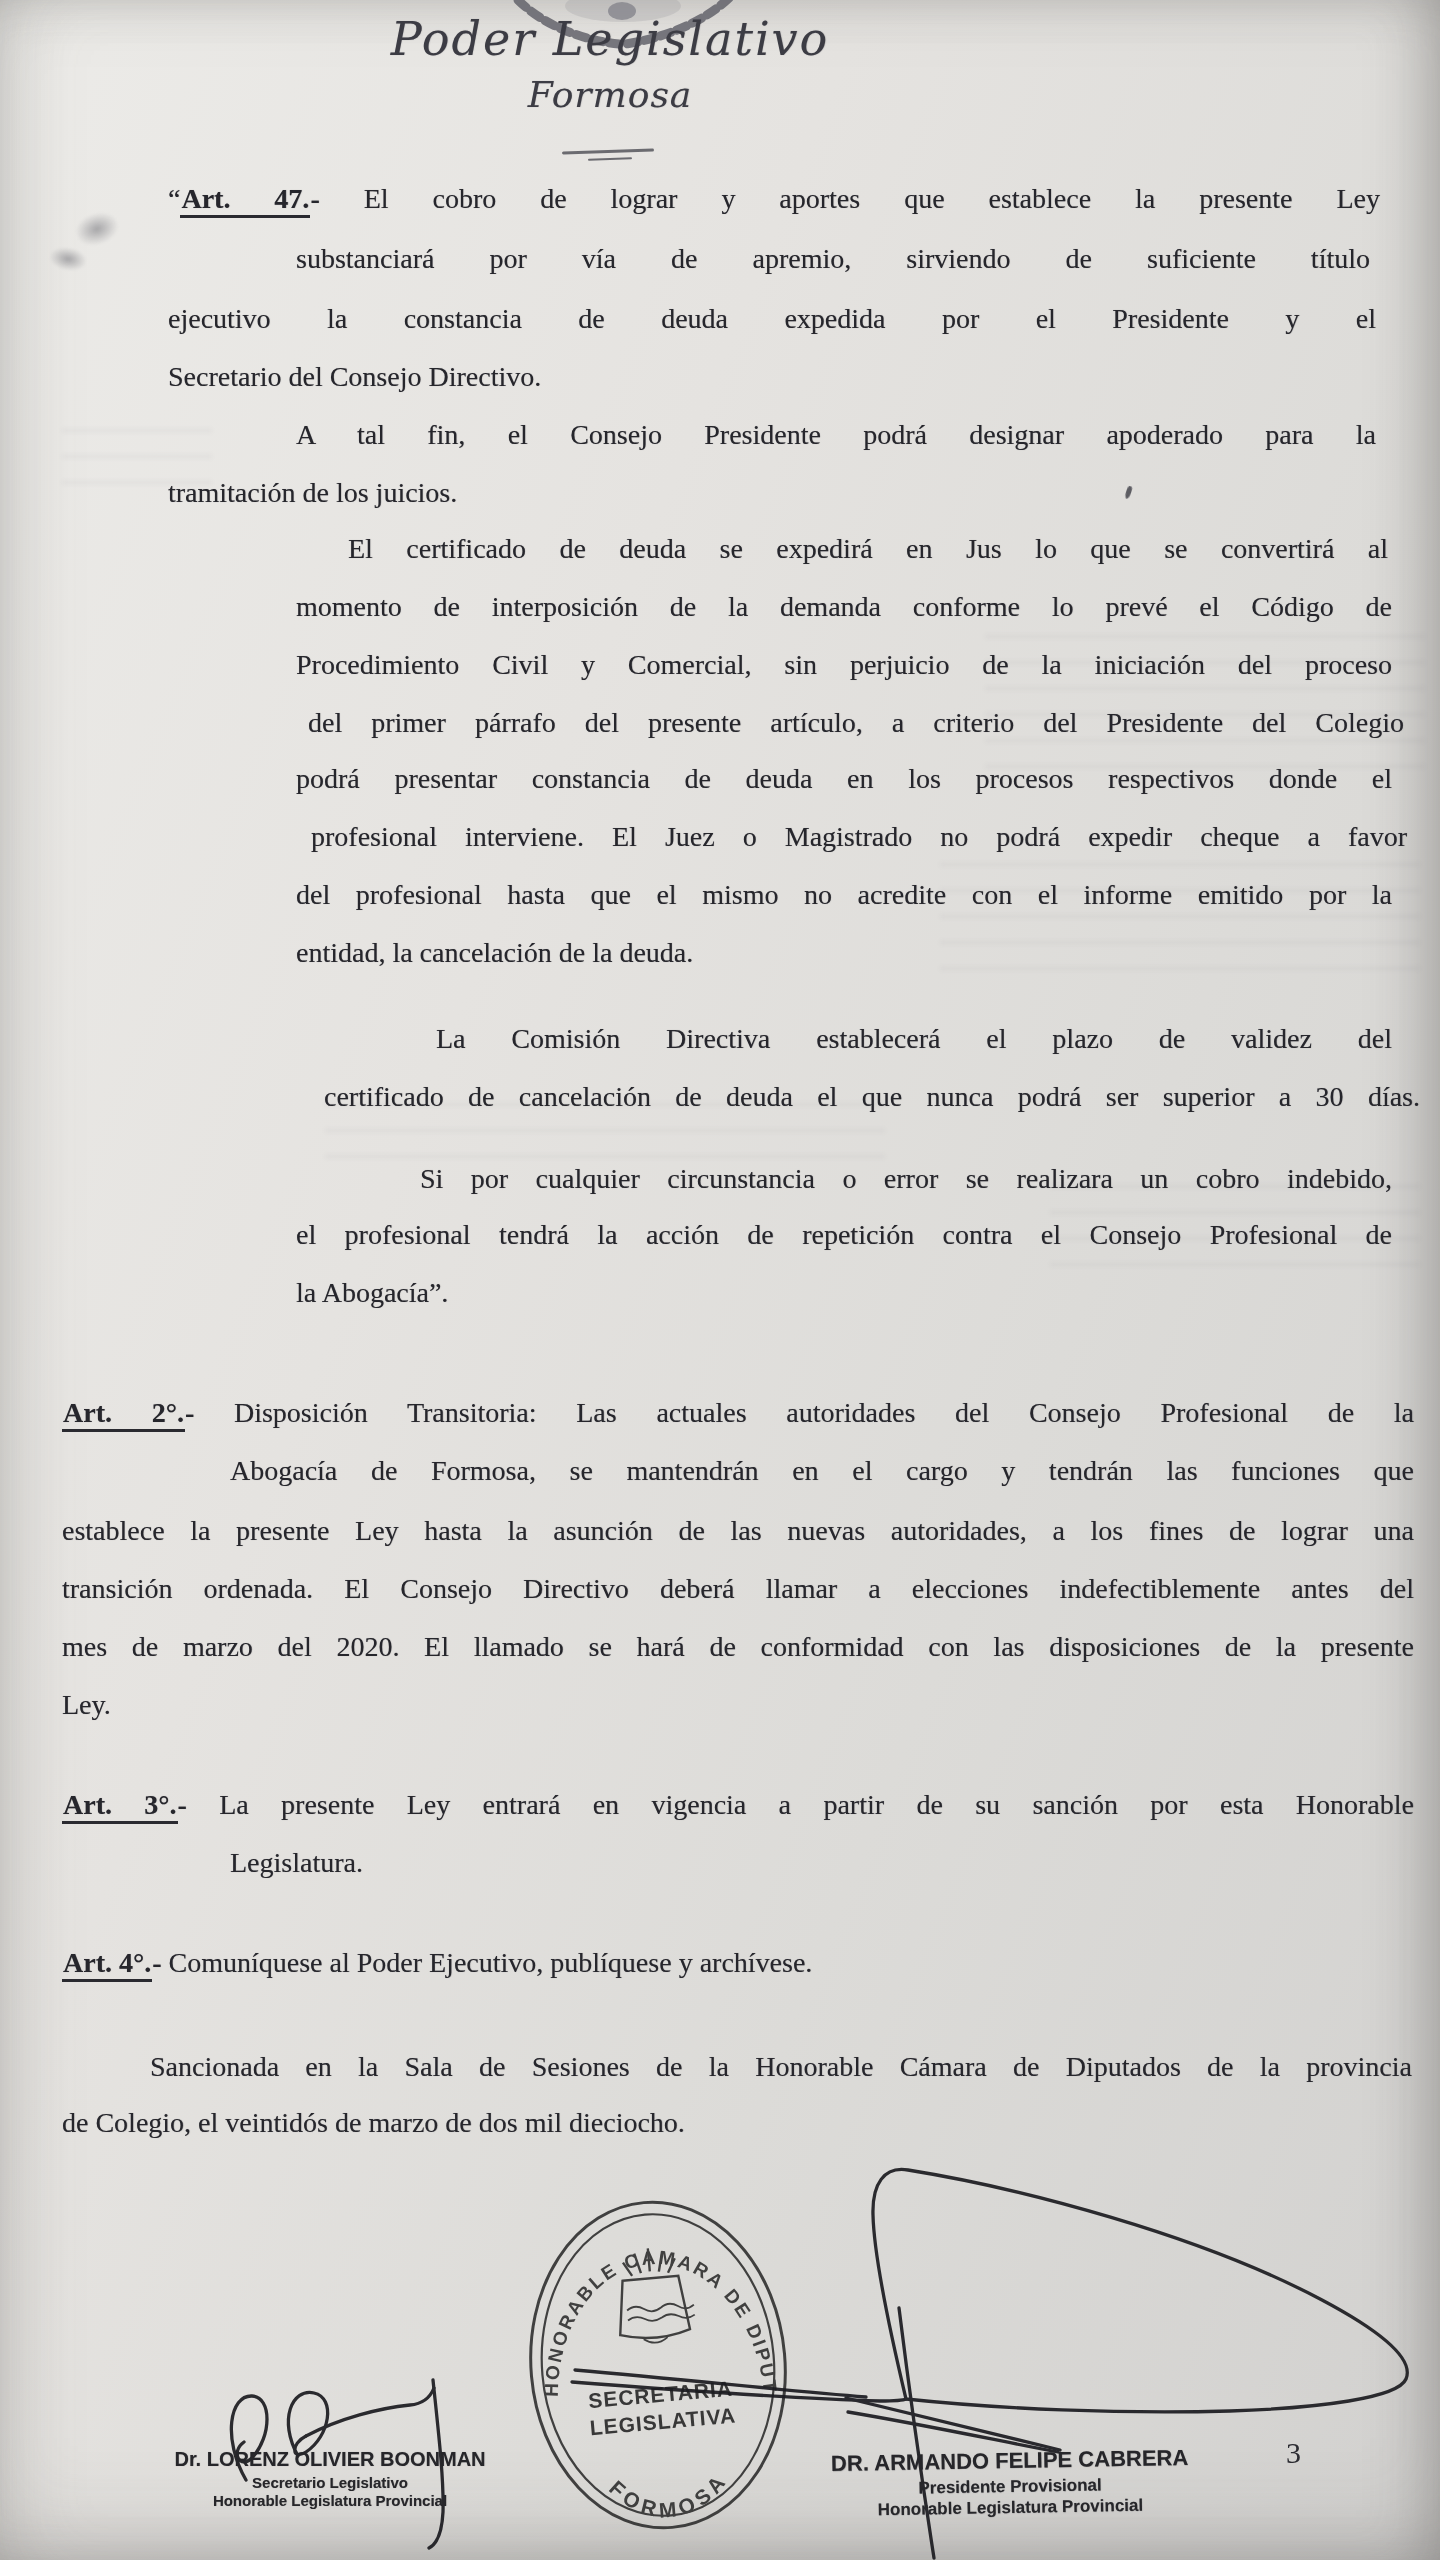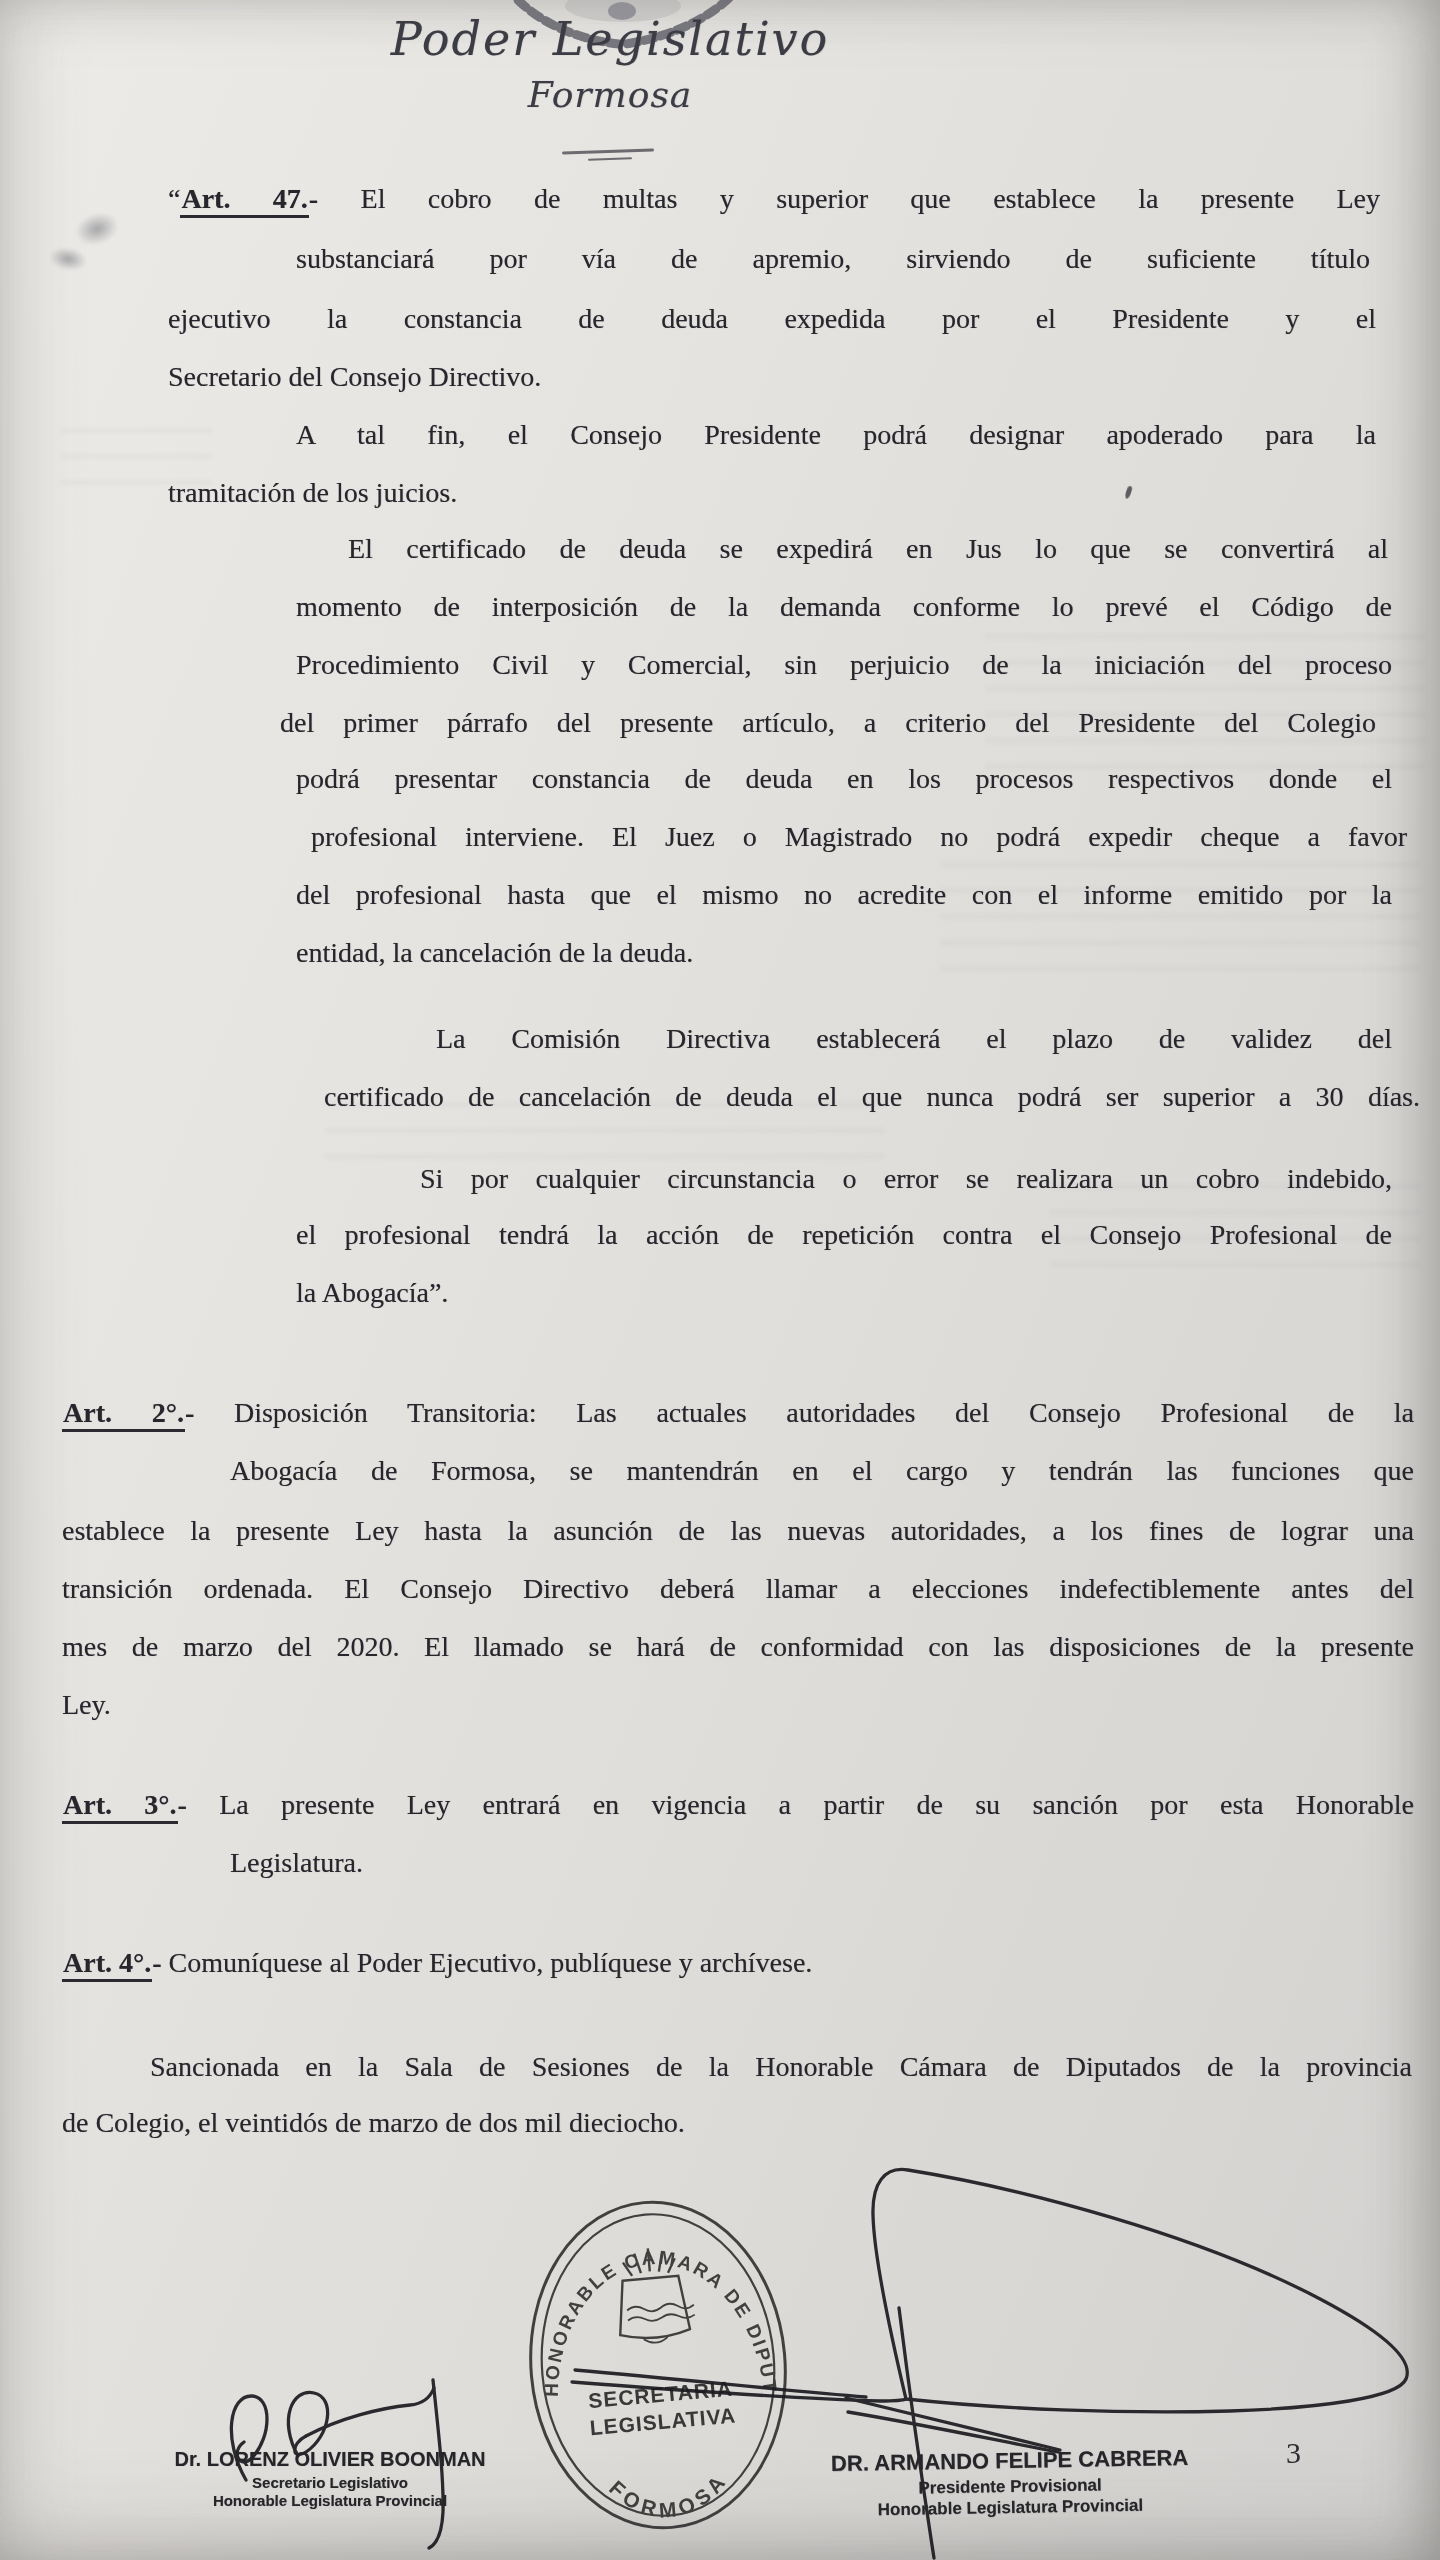--- a/index.html
+++ b/index.html
@@ -60,31 +60,31 @@
 
   <div class="smudge" style="left:76px;top:214px;width:42px;height:30px;transform:rotate(-18deg);"></div>
   <div class="smudge" style="left:50px;top:248px;width:36px;height:22px;transform:rotate(10deg);"></div>
 
   <div class="ghost" style="left:985px;top:618px;width:440px;height:150px;"></div>
   <div class="ghost" style="left:940px;top:858px;width:480px;height:112px;"></div>
   <div class="ghost" style="left:325px;top:1100px;width:560px;height:58px;"></div>
   <div class="ghost" style="left:62px;top:418px;width:150px;height:66px;"></div>
   <div class="ghost" style="left:1050px;top:1180px;width:370px;height:86px;"></div>
 
-  <div class="ln j" style="left:168px;top:182px;width:1212px;"><span>“</span><span class="artnum">Art. 47.</span><span class="artsep">-</span><span> El cobro de multas y superior que establece la presente Ley</span></div>
+  <div class="ln j" style="left:168px;top:182px;width:1212px;"><span>“</span><span class="artnum">Art. 47.</span><span class="artsep">-</span><span> El cobro de lograr y aportes que establece la presente Ley</span></div>
 
   <div class="ln j" style="left:296px;top:242px;width:1074px;">substanciará por vía de apremio, sirviendo de suficiente título</div>
   <div class="ln j" style="left:168px;top:302px;width:1208px;">ejecutivo la constancia de deuda expedida por el Presidente y el</div>
   <div class="ln" style="left:168px;top:360px;">Secretario del Consejo Directivo.</div>
   <div class="ln j" style="left:296px;top:418px;width:1080px;">A tal fin, el Consejo Presidente podrá designar apoderado para la</div>
   <div class="ln" style="left:168px;top:476px;">tramitación de los juicios.</div>
   <div class="ln j" style="left:348px;top:532px;width:1040px;">El certificado de deuda se expedirá en Jus lo que se convertirá al</div>
   <div class="ln j" style="left:296px;top:590px;width:1096px;">momento de interposición de la demanda conforme lo prevé el Código de</div>
   <div class="ln j" style="left:296px;top:648px;width:1096px;">Procedimiento Civil y Comercial, sin perjuicio de la iniciación del proceso</div>
-  <div class="ln j" style="left:280px;top:706px;width:1096px;">del primer párrafo del presente artículo, a criterio del Presidente del Colegio</div>
+  <div class="ln j" style="left:308px;top:706px;width:1096px;">del primer párrafo del presente artículo, a criterio del Presidente del Colegio</div>
   <div class="ln j" style="left:296px;top:762px;width:1096px;">podrá presentar constancia de deuda en los procesos respectivos donde el</div>
   <div class="ln j" style="left:311px;top:820px;width:1096px;">profesional interviene. El Juez o Magistrado no podrá expedir cheque a favor</div>
   <div class="ln j" style="left:296px;top:878px;width:1096px;">del profesional hasta que el mismo no acredite con el informe emitido por la</div>
   <div class="ln" style="left:296px;top:936px;">entidad, la cancelación de la deuda.</div>
   <div class="ln j" style="left:436px;top:1022px;width:956px;">La Comisión Directiva establecerá el plazo de validez del</div>
   <div class="ln j" style="left:296px;top:1080px;width:1096px;margin-left:28px;">certificado de cancelación de deuda el que nunca podrá ser superior a 30 días.</div>
   <div class="ln j" style="left:420px;top:1162px;width:972px;">Si por cualquier circunstancia o error se realizara un cobro indebido,</div>
   <div class="ln j" style="left:296px;top:1218px;width:1096px;">el profesional tendrá la acción de repetición contra el Consejo Profesional de</div>
   <div class="ln" style="left:296px;top:1276px;">la Abogacía”.</div>
 

